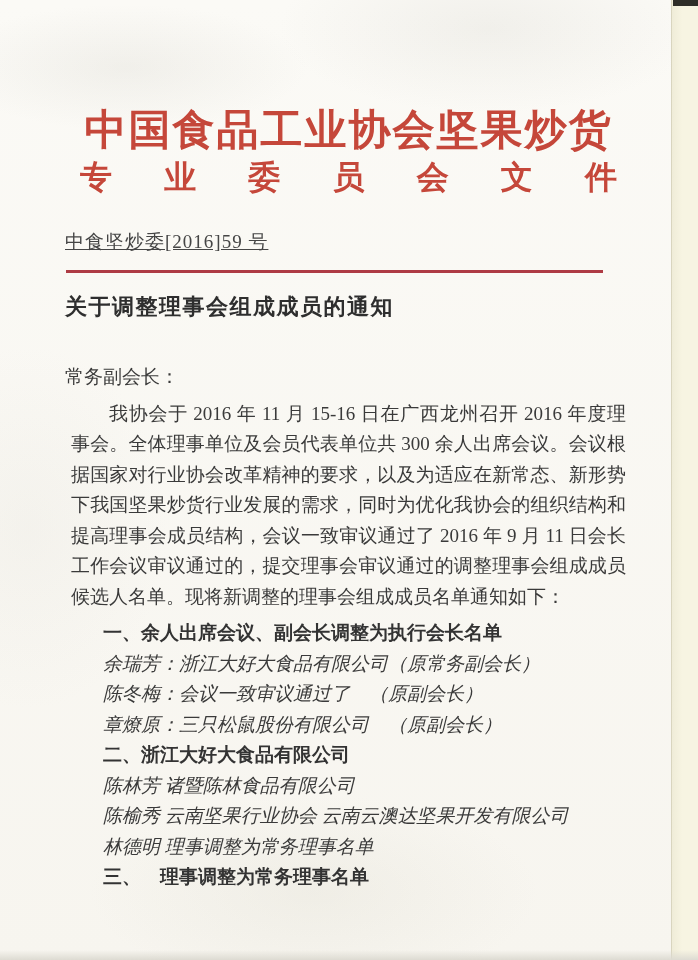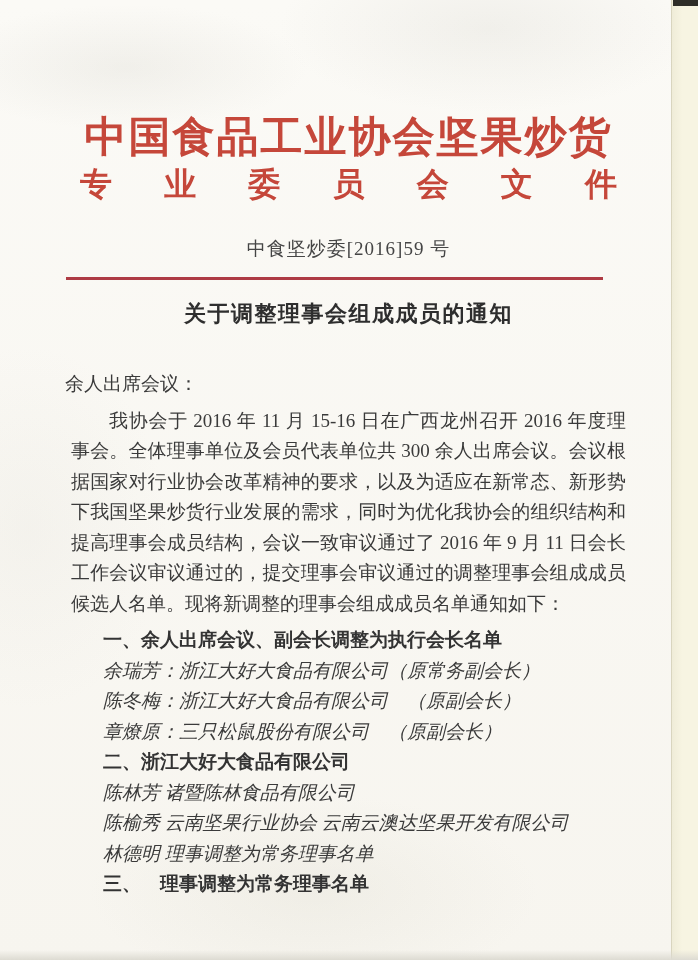--- a/index.html
+++ b/index.html
@@ -35,21 +35,21 @@
     background: #2e2d28;
   }
   .bottom-band {
     position: absolute;
     bottom: 0; left: 0;
     width: 100%; height: 10px;
     background: linear-gradient(rgba(205,203,196,0), #dddbd2);
   }
   .content {
     position: absolute;
-    left: 65px; top: 14px;
+    left: 65px; top: 7px;
     width: 567px;
   }
   .org-title {
     width: 537px;
     margin: 100px auto 0 auto;
     color: var(--title-red, #c5473a);
     font-weight: bold;
   }
   .org-line1 {
     font-size: 42px;
@@ -59,39 +59,39 @@
     text-align: center;
   }
   .org-line2 {
     font-size: 32px;
     line-height: 47px;
     text-align: justify;
     text-align-last: justify;
   }
   .doc-number {
     margin-top: 30px;
-    text-align: center;
+    text-align: left;
     font-size: 19px;
     line-height: 22px;
     letter-spacing: 1px;
     color: #454545;
+    text-decoration: underline;
   }
   .red-rule {
     margin-top: 17px;
     margin-left: 1px;
     width: 537px;
     height: 3px;
     background: var(--rule-red, #ae3b44);
   }
   .notice-title {
     margin-top: 21px;
     font-size: 22px;
     line-height: 26px;
     font-weight: bold;
-    text-align: center;
     letter-spacing: 1.5px;
     color: #2e2e2e;
   }
   .doc-body {
     margin-top: 42px;
     font-size: 19px;
     line-height: 30.5px;
     color: #3a3a3a;
   }
   .salutation { }
@@ -127,27 +127,27 @@
     </div>
 
     <div class="doc-number">中食坚炒委[2016]59 号</div>
 
     <div class="red-rule"></div>
 
     <div class="notice-title">关于调整理事会组成成员的通知</div>
 
     <div class="doc-body">
 
-      <div class="salutation">余人出席会议：</div>
+      <div class="salutation">常务副会长：</div>
 
       <p class="main-paragraph">我协会于 2016 年 11 月 15-16 日在广西龙州召开 2016 年度理事会。全体理事单位及会员代表单位共 300 余人出席会议。会议根据国家对行业协会改革精神的要求，以及为适应在新常态、新形势下我国坚果炒货行业发展的需求，同时为优化我协会的组织结构和提高理事会成员结构，会议一致审议通过了 2016 年 9 月 11 日会长工作会议审议通过的，提交理事会审议通过的调整理事会组成成员候选人名单。现将新调整的理事会组成成员名单通知如下：</p>
 
       <div class="sec-heading">一、余人出席会议、副会长调整为执行会长名单</div>
       <div class="sec-item">余瑞芳：浙江大好大食品有限公司（原常务副会长）</div>
-      <div class="sec-item">陈冬梅：浙江大好大食品有限公司　（原副会长）</div>
+      <div class="sec-item">陈冬梅：会议一致审议通过了　（原副会长）</div>
       <div class="sec-item">章燎原：三只松鼠股份有限公司　（原副会长）</div>
 
       <div class="sec-heading">二、浙江大好大食品有限公司</div>
       <div class="sec-item">陈林芳 诸暨陈林食品有限公司</div>
       <div class="sec-item">陈榆秀 云南坚果行业协会 云南云澳达坚果开发有限公司</div>
       <div class="sec-item">林德明 理事调整为常务理事名单</div>
 
       <div class="sec-heading">三、　理事调整为常务理事名单</div>
 
     </div>

